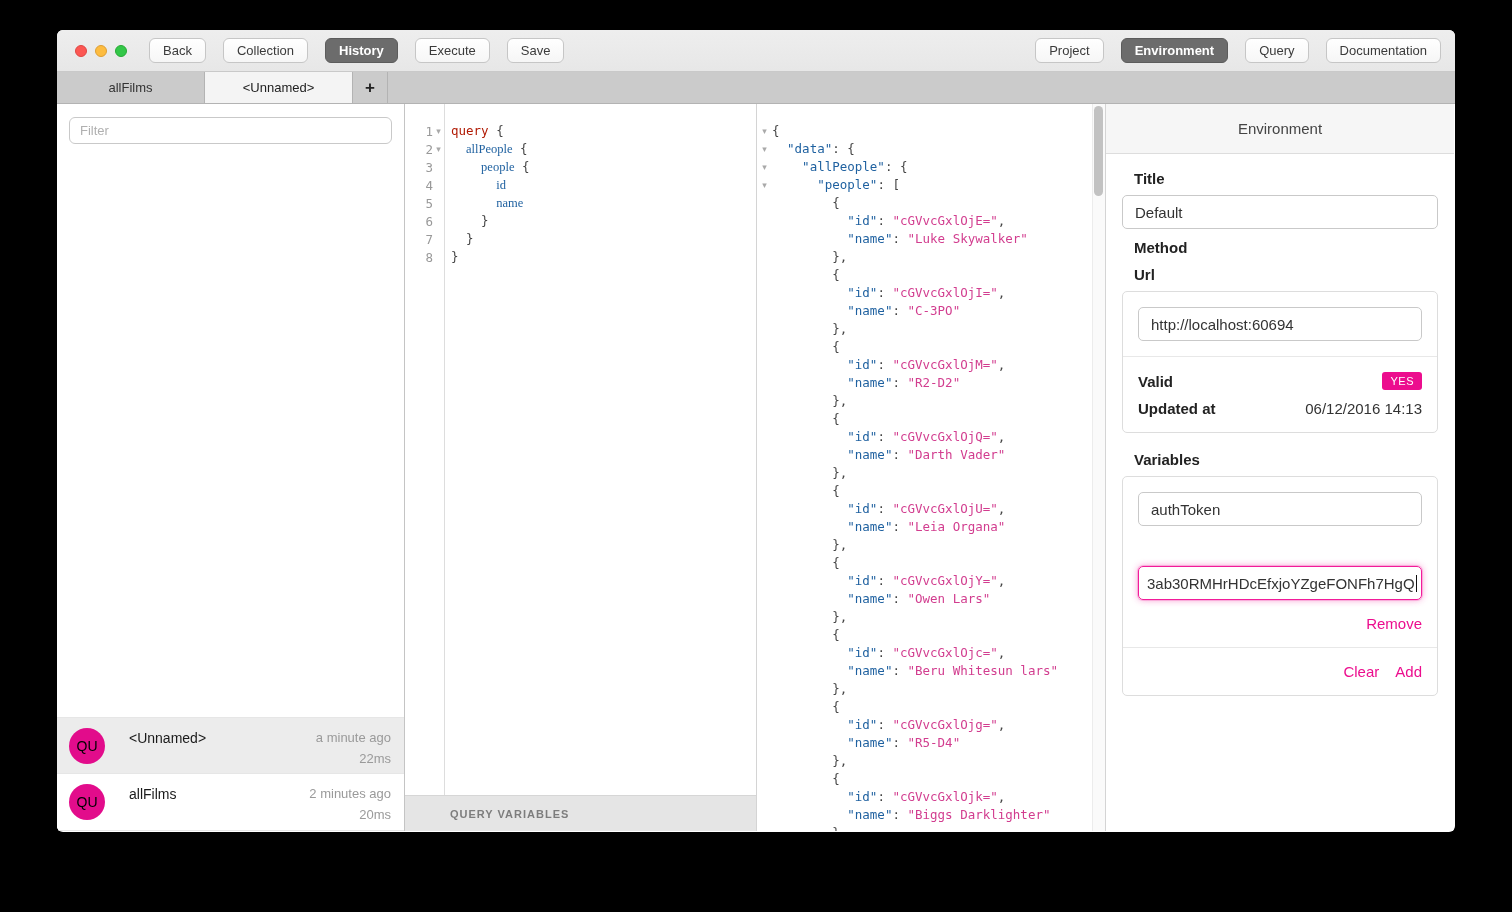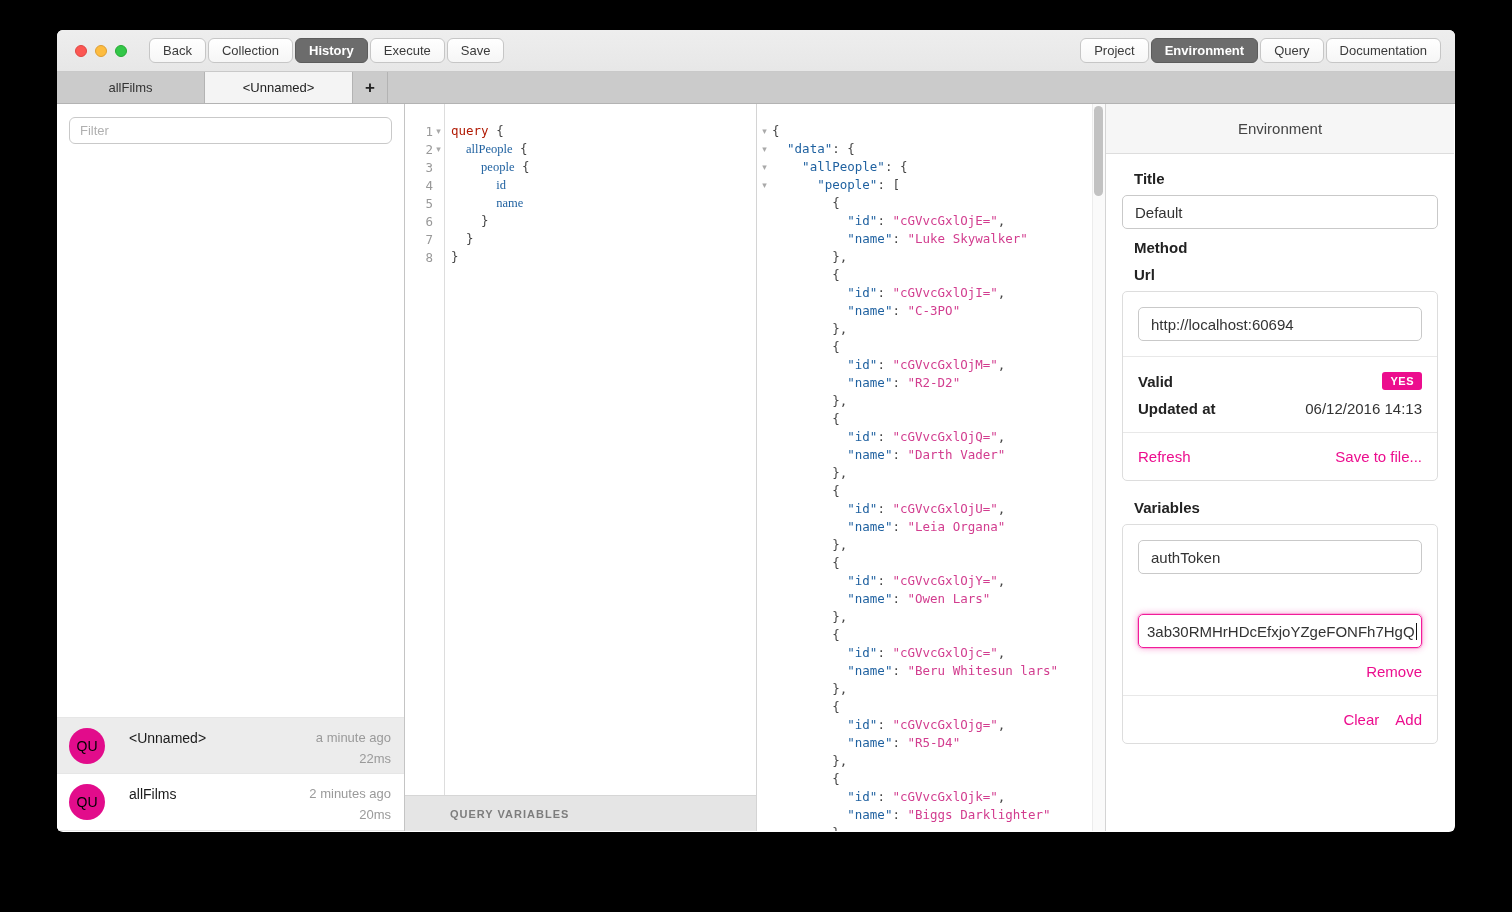--- a/index.html
+++ b/index.html
@@ -7,21 +7,21 @@
 
   .window { position:absolute; left:57px; top:30px; width:1398px; height:802px; background:#fff; border-radius:6px; overflow:hidden; box-shadow:0 25px 60px rgba(0,0,0,.65); }
 
   
   .titlebar { height:42px; background:linear-gradient(#eeeeee,#e7e7e7); border-bottom:1px solid #c9c9c9; display:flex; align-items:center; position:relative; }
   .traffic { display:flex; gap:8px; margin-left:18px; }
   .light { width:12px; height:12px; border-radius:50%; }
   .light.red { background:#fc5753; border:1px solid #df4744; }
   .light.yellow { background:#fdbc40; border:1px solid #de9f34; }
   .light.green { background:#33c748; border:1px solid #27aa35; }
-  .tb-group { display:flex; gap:2px; align-items:flex-end; }
+  .tb-group { display:flex; gap:17px; align-items:flex-end; }
   .tb-left { margin-left:22px; }
   .tb-right { position:absolute; right:14px; }
   button.tb { font-family:"Liberation Sans",sans-serif; font-size:13px; color:#3b3b3b; background:linear-gradient(#ffffff,#f6f6f6); border:1px solid #c6c6c6; border-radius:6px; padding:4px 13px; height:25px; line-height:15px; cursor:default; }
   button.tb.active { background:#6c6c6c; border-color:#5c5c5c; color:#fff; font-weight:700; }
 
   
   .tabbar { height:32px; background:#cbcbcb; border-bottom:1px solid #b3b3b3; display:flex; align-items:stretch; }
   .tab { width:148px; display:flex; align-items:center; justify-content:center; font-size:13px; color:#333; border-right:1px solid #b3b3b3; }
   .tab.active { background:#f4f4f4; color:#222; }
   .tab-add { width:35px; display:flex; align-items:center; justify-content:center; font-size:17px; font-weight:700; color:#222; border-right:1px solid #b3b3b3; }
@@ -78,21 +78,21 @@
   .env-input, .env-select { width:100%; height:34px; border:1px solid #c9c9c9; border-radius:5px; padding:0 12px; font-size:15px; color:#333; font-family:"Liberation Sans",sans-serif; background:#fff; outline:none; }
   .env-select-wrap { position:relative; }
   .stepper { position:absolute; right:11px; top:6px; display:flex; flex-direction:column; line-height:10px; color:#444; font-size:8px; }
   .card { border:1px solid #ddd; border-radius:5px; margin-top:2px; }
   .card-sec { padding:15px; }
   .card-sec + .card-sec { border-top:1px solid #e8e8e8; }
   .kv-row { display:flex; justify-content:space-between; align-items:center; }
   .kv-row + .kv-row { margin-top:10px; }
   .kv-label { font-size:15px; font-weight:700; color:#222; }
   .kv-value { font-size:15px; color:#333; }
-  .badge { background:#ec0d8e; color:#fff; font-size:11px; font-weight:700; letter-spacing:.5px; padding:3px 8px; border-radius:3px; }
+  .badge { background:#ec0d8e; color:#fff; font-size:11px; font-weight:400; letter-spacing:.5px; padding:3px 8px; border-radius:3px; }
   .link { color:#ec0d8e; font-size:15px; cursor:default; }
   .links-row { display:flex; justify-content:space-between; align-items:center; }
   .right-row { display:flex; justify-content:flex-end; gap:16px; align-items:center; }
   .var-input { margin-bottom:32px; }
   .focus-input { width:100%; height:34px; border:1px solid #f21b9a; border-radius:5px; padding:0 5px 0 8px; font-size:15px; color:#333; display:flex; align-items:center; overflow:hidden; white-space:nowrap; box-shadow:0 0 0 1px rgba(242,27,154,.2), 0 0 7px rgba(242,27,154,.45); margin-bottom:15px;margin-top:8px; }
   .caret { display:inline-block; width:1px; height:17px; background:#111; margin-left:1px; }
 </style>
 </head>
 <body>
 
@@ -323,24 +323,20 @@
           <div class="card-sec">
             <div class="kv-row">
               <span class="kv-label">Valid</span>
               <span class="badge">YES</span>
             </div>
             <div class="kv-row">
               <span class="kv-label">Updated at</span>
               <span class="kv-value">06/12/2016 14:13</span>
             </div>
           </div>
-          <div class="card-sec links-row">
-            <span class="link">Refresh</span>
-            <span class="link">Save to file...</span>
-          </div>
         </div>
 
         <div class="env-label" style="margin-top:18px">Variables</div>
         <div class="card">
           <div class="card-sec">
             <input class="env-input var-input" type="text" value="authToken" style="">
             <div class="focus-input">
               <span>3ab30RMHrHDcEfxjoYZgeFONFh7HgQ</span>
                 <span class="caret"></span>
             </div>

